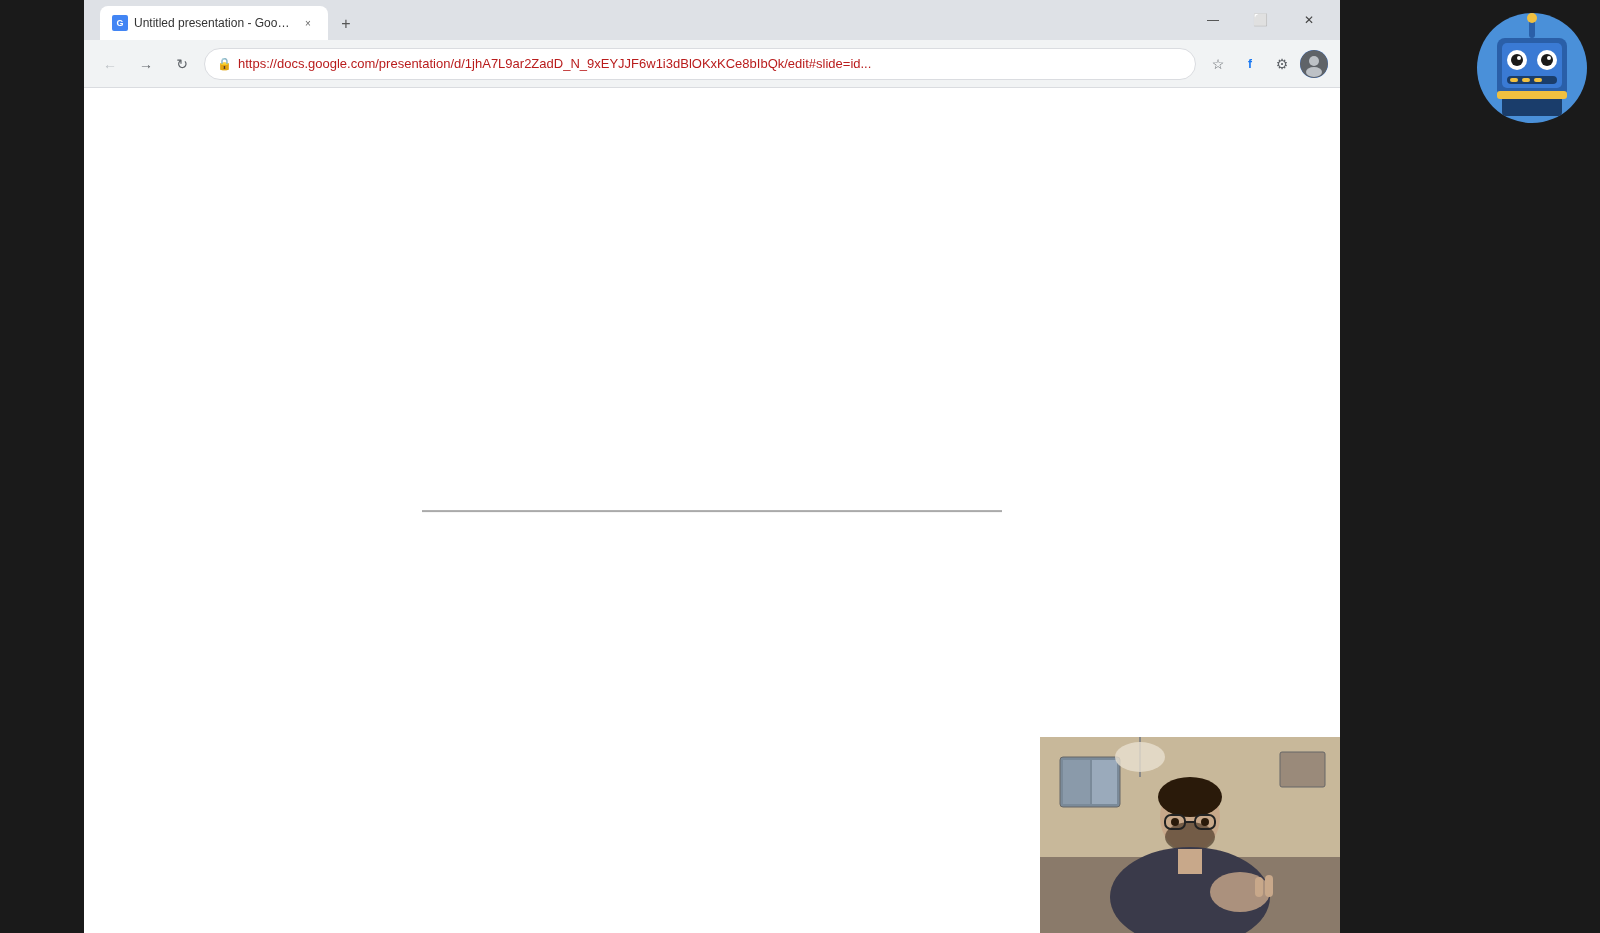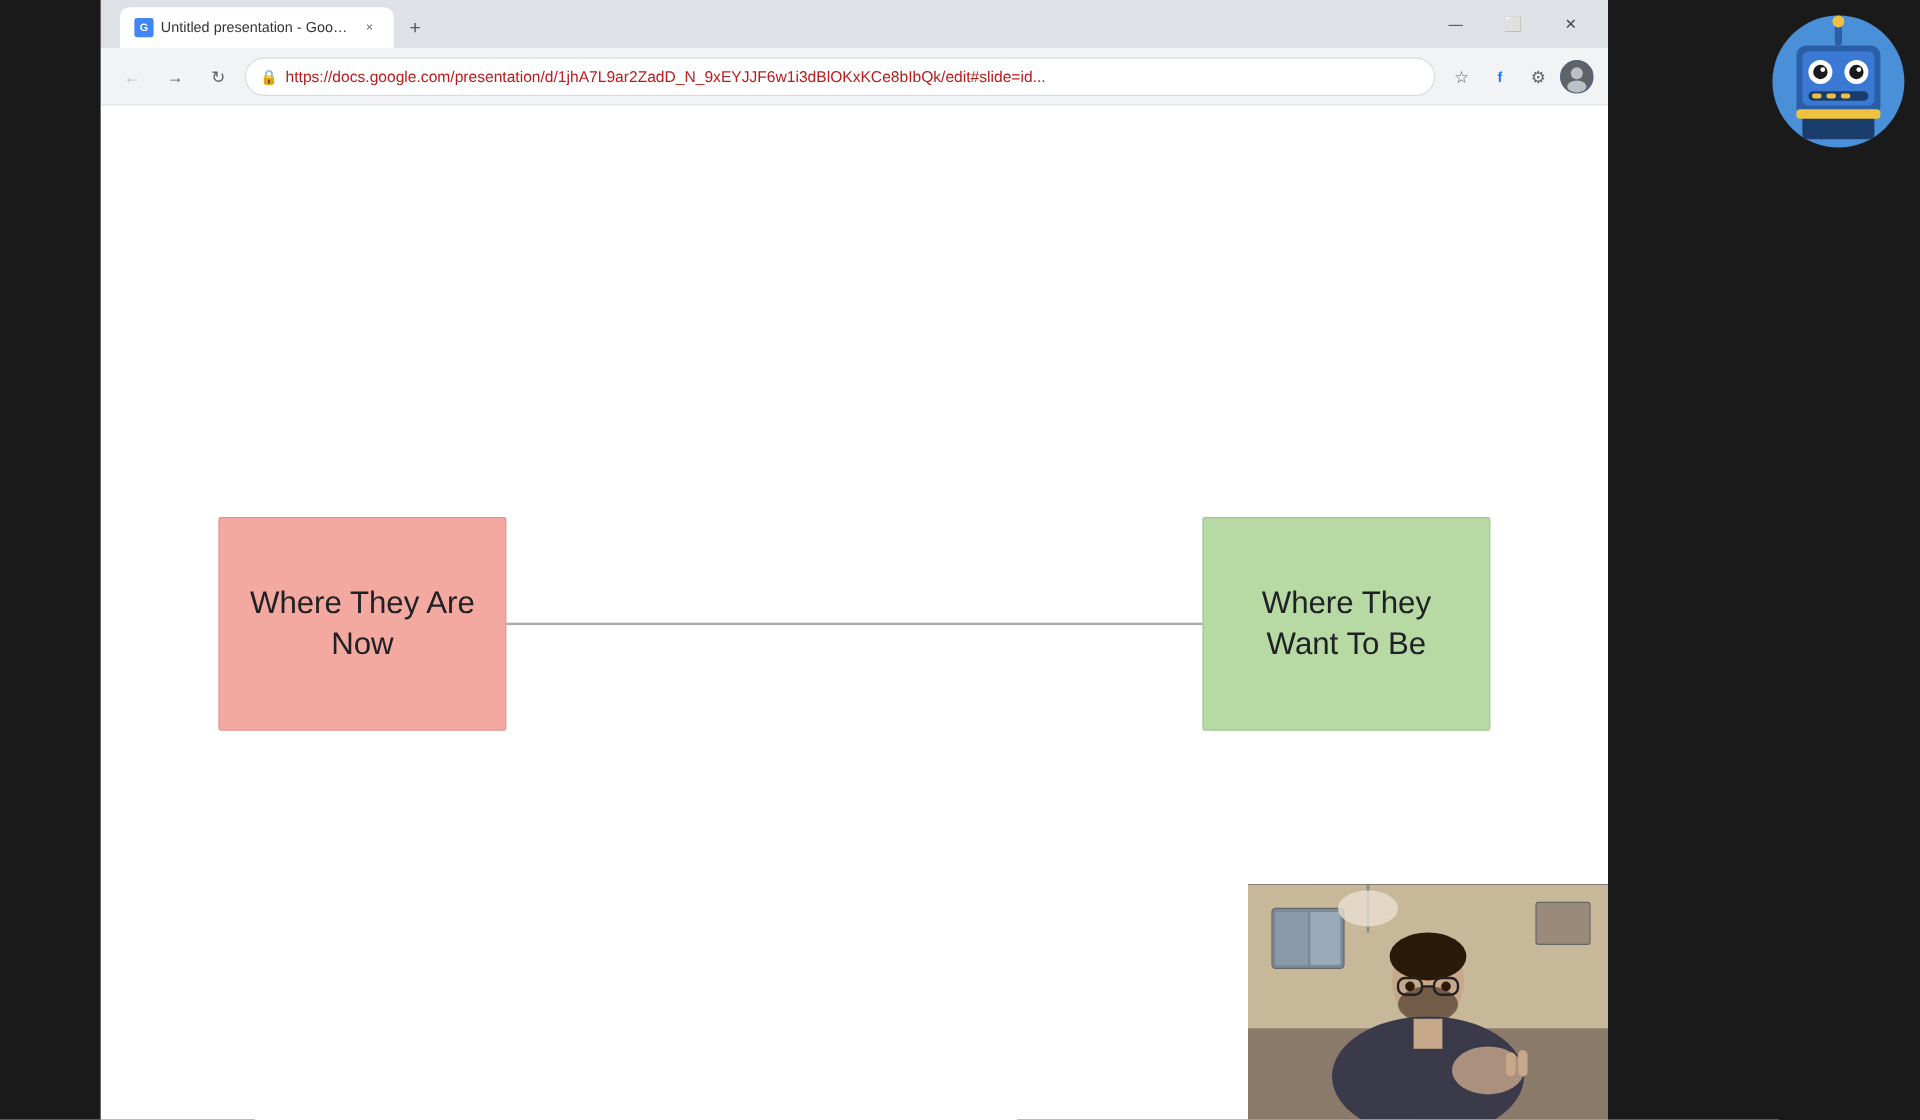--- a/index.html
+++ b/index.html
@@ -416,23 +416,21 @@
           <ellipse cx="14" cy="22" rx="8" ry="5" fill="#bdc1c6"></ellipse>
         </svg>
       </div>
     </div>
   </div>
 
   <div class="slide-area">
     <div class="slide-content">
 
       <div class="diagram">
-        <div class="box-left" style="background-color:#f4a9a0; border-color:#e8908a;">Where They Are Now</div>
         <div class="connector-line"></div>
-        <div class="box-right" style="background-color:#b7d9a4; border-color:#9ec98b;">Where They Want To Be</div>
       </div>
 
     </div>
 
     <div class="video-overlay">
       <div class="video-content">
 
         <svg width="300" height="196" viewBox="0 0 300 196" style="position:absolute;top:0;left:0;">
 
           <rect x="0" y="0" width="300" height="196" fill="#b8a88a"></rect>

